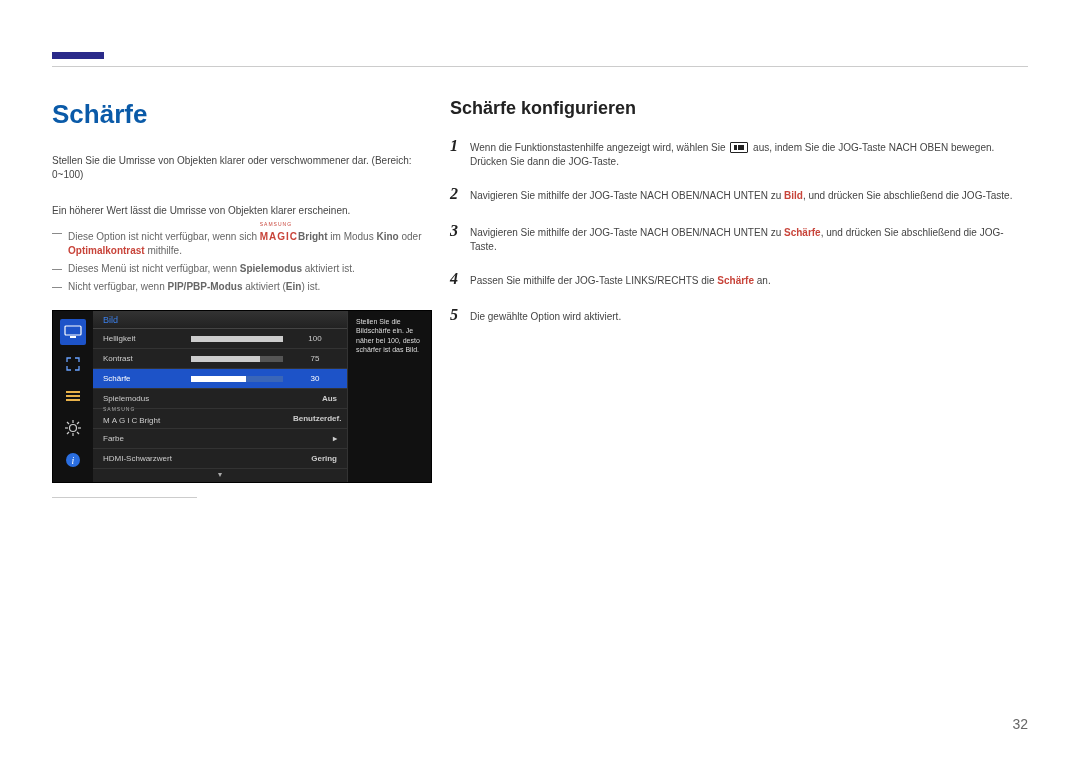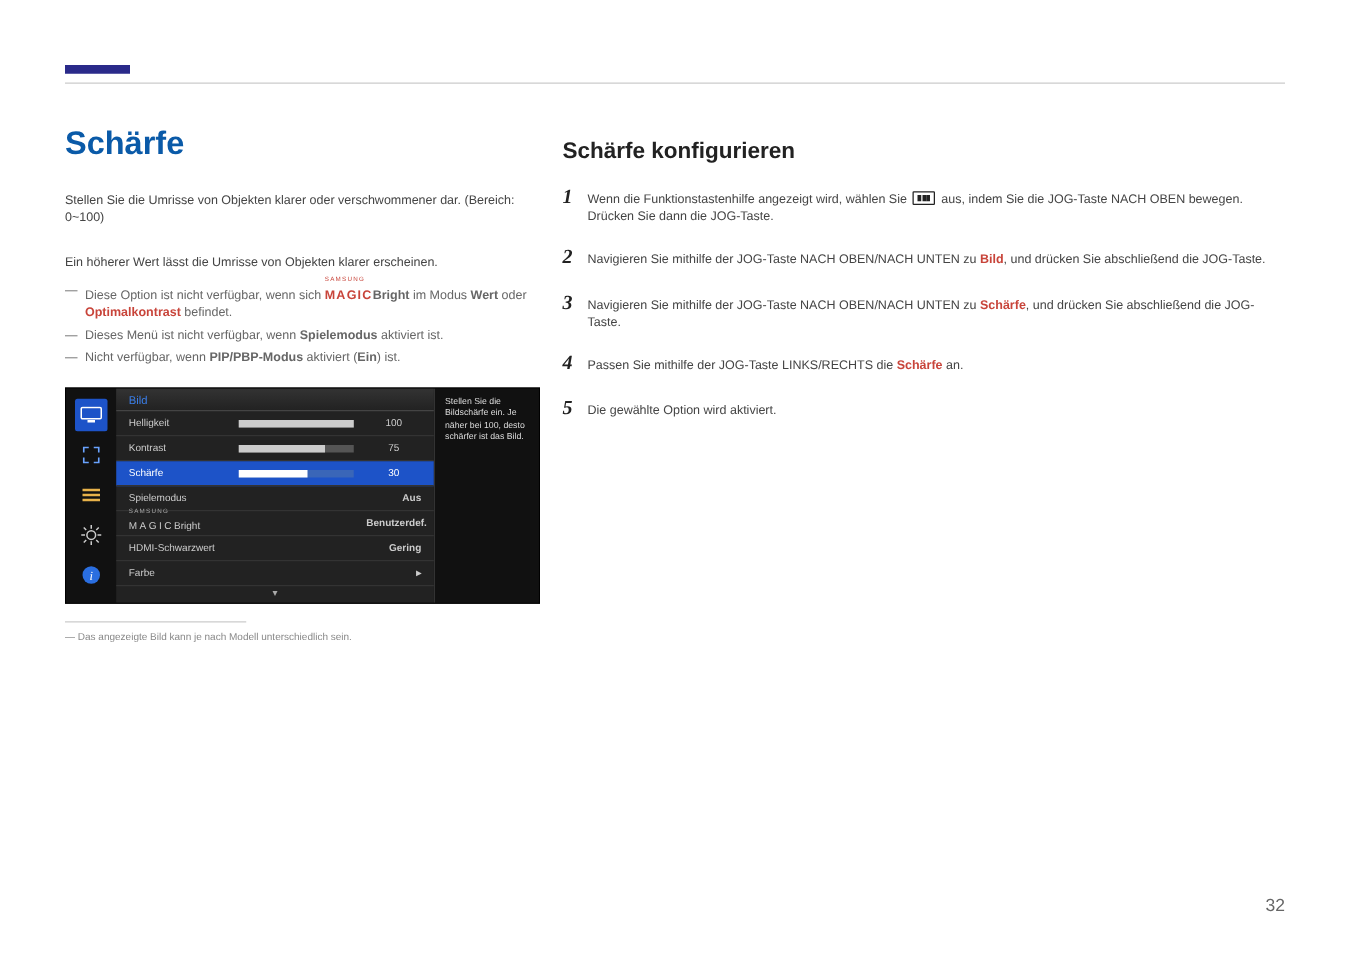--- a/index.html
+++ b/index.html
@@ -31,21 +31,21 @@
   }
   .col-left {
     position: absolute;
     left: 52px;
     top: 96px;
     width: 380px;
   }
   .col-right {
     position: absolute;
     left: 450px;
-    top: 108px;
+    top: 96px;
     width: 580px;
   }
   h1.section-title {
     color: #0a5aa8;
     font-size: 26px;
     font-weight: 700;
     margin-bottom: 16px;
   }
   h2.sub-title {
     color: #222;
@@ -233,21 +233,21 @@
 
 <div class="col-left">
   <h1 class="section-title">Schärfe</h1>
 
   <p class="body-text">Stellen Sie die Umrisse von Objekten klarer oder verschwommener dar. (Bereich: 0~100)</p>
   <p class="body-text">Ein höherer Wert lässt die Umrisse von Objekten klarer erscheinen.</p>
 
   <div class="note-dash">
     <span class="dash">―</span>
     <span>
-      <span>Diese Option ist nicht verfügbar, wenn sich </span><span class="magic-wrap"><span class="small-red-label">SAMSUNG</span><span class="red" style="letter-spacing:1px;">MAGIC</span></span><span class="bold">Bright</span><span> im Modus </span><span class="bold">Wert</span><span> oder </span><br><span class="red bold">Optimalkontrast</span><span> befindet.</span>
+      <span>Diese Option ist nicht verfügbar, wenn sich </span><span class="magic-wrap"><span class="small-red-label">SAMSUNG</span><span class="red" style="letter-spacing:1px;">MAGIC</span></span><span class="bold">Bright</span><span> im Modus </span><span class="bold">Kino</span><span> oder </span><br><span class="red bold">Optimalkontrast</span><span> mithilfe.</span>
     </span>
   </div>
 
   <div class="note-dash">
     <span class="dash">―</span>
     <span>
       <span>Dieses Menü ist nicht verfügbar, wenn </span><span class="bold">Spielemodus</span><span> aktiviert ist.</span>
     </span>
   </div>
 
@@ -328,38 +328,34 @@
           <span class="label">Spielemodus</span>
           <span class="arrow">Aus</span>
         </div>
         <div class="osd-row">
           <span class="label">
             <span class="magic-wrap"><span class="small-red-label" style="color:#aaa;">SAMSUNG</span><span class="magic-text">MAGIC</span></span><span>Bright</span>
           </span>
           <span class="arrow">Benutzerdef.</span>
         </div>
         <div class="osd-row">
+          <span class="label">Farbe</span>
+          <span class="arrow">▸</span>
+        </div>
+        <div class="osd-row">
           <span class="label" style="width:110px">HDMI-Schwarzwert</span>
           <span class="arrow">Gering</span>
-        </div>
-        <div class="osd-row">
-          <span class="label">Farbe</span>
-          <span class="arrow">▸</span>
         </div>
       </div>
       <div class="osd-scrolldown">▾</div>
     </div>
     <div class="osd-help">Stellen Sie die Bildschärfe ein. Je näher bei 100, desto schärfer ist das Bild.</div>
   </div>
 
   <div class="osd-footer-divider"></div>
-  <div class="osd-footnote">
-    <span>―</span>
-    <span>Das angezeigte Bild kann je nach Modell unterschiedlich sein.</span>
-  </div>
 </div>
 
 <div class="col-right">
   <h2 class="sub-title">Schärfe konfigurieren</h2>
 
   <div class="step">
     <span class="num">1</span>
     <span class="txt">
       <span>Wenn die Funktionstastenhilfe angezeigt wird, wählen Sie </span><span class="inline-icon"><span class="mid"></span></span><span> aus, indem Sie die JOG-Taste NACH OBEN bewegen. Drücken Sie dann die JOG-Taste.</span>
     </span>

